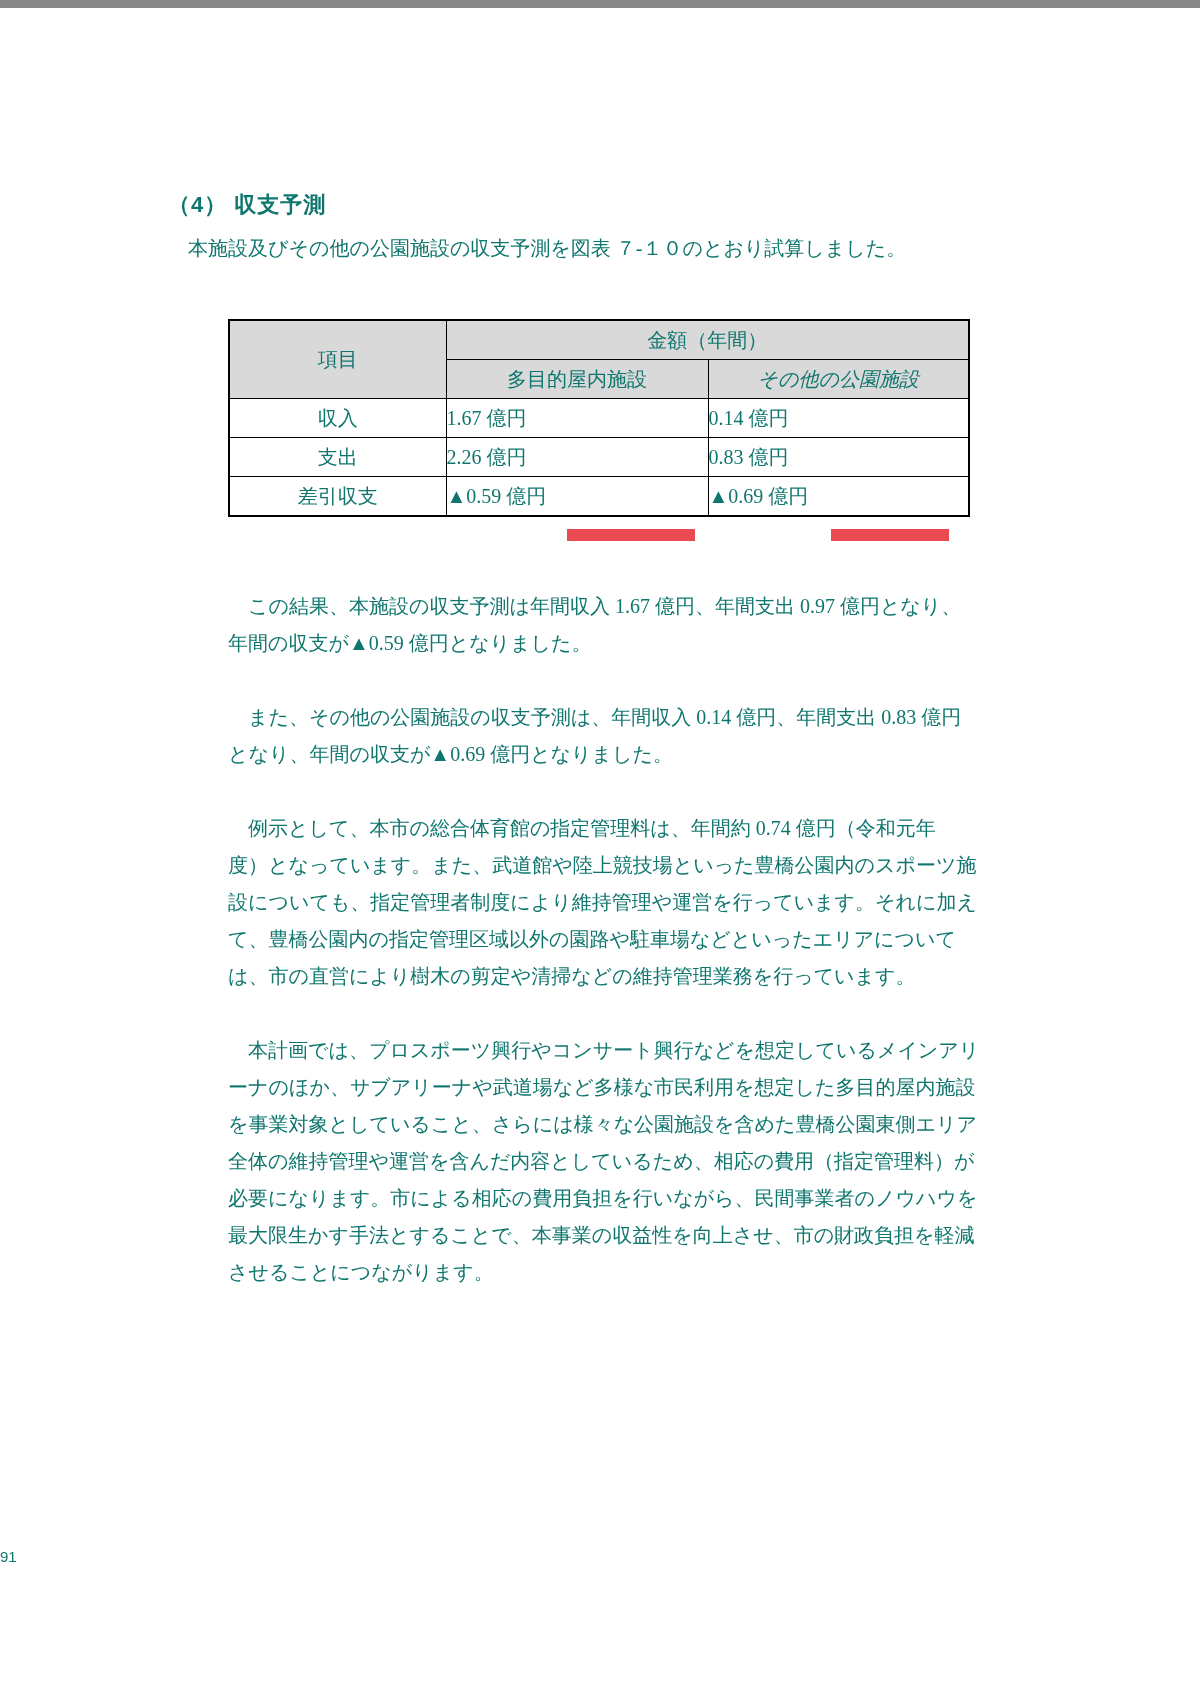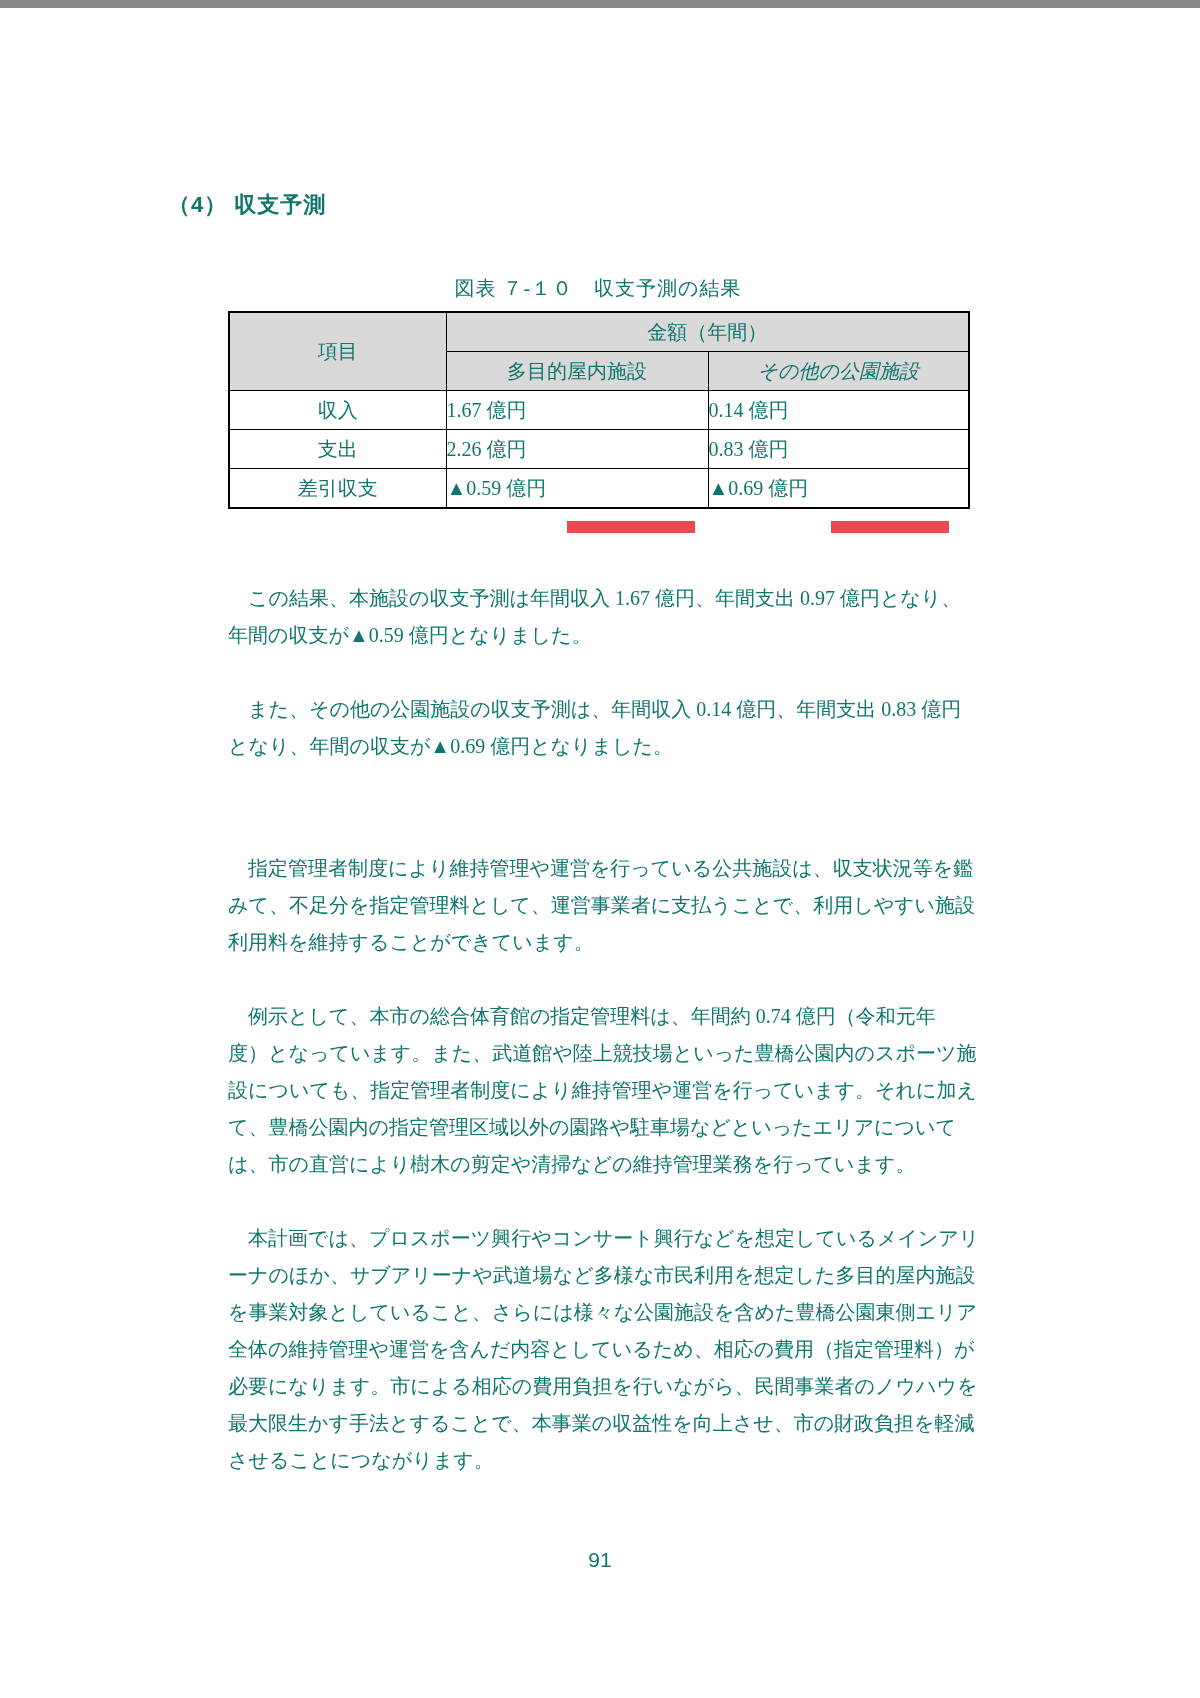--- a/index.html
+++ b/index.html
@@ -74,36 +74,35 @@
     font-size:20px;
     line-height:37px;
     white-space:pre-line;
   }
   .bodytext p { margin:0; }
   .bodytext .block2 { margin-top:48px; }
   .page-number {
     position:absolute;
     top:1540px; left:0;
     width:100%;
-    text-align:center;
     font-family:"Liberation Sans", sans-serif;
-    font-size:21px;
+    font-size:15px;
   }
 </style>
 </head>
 <body>
 
 <div class="page">
   <div class="content">
 
     <h2 class="heading">（4） 収支予測</h2>
 
+    <p class="intro">　本施設及びその他の公園施設の収支予測を図表 ７-１０のとおり試算しました。</p>
 
     <div class="table-block">
-      <div class="table-title">図表 ７-１０　収支予測の結果</div>
 
       <table class="forecast">
         <colgroup>
           <col style="width:217px">
           <col style="width:262px">
           <col style="width:261px">
         </colgroup>
         <tbody>
           <tr>
             <td class="hdr" rowspan="2" style="background: rgb(217, 217, 217);">項目</td>
@@ -135,23 +134,20 @@
         <div class="redbar bar1" style="background: rgb(234, 74, 82);"></div>
         <div class="redbar bar2" style="background: rgb(234, 74, 82);"></div>
       </div>
     </div>
 
     <div class="bodytext">
       <p>　この結果、本施設の収支予測は年間収入 1.67 億円、年間支出 0.97 億円となり、
 年間の収支が▲0.59 億円となりました。</p>
       <p>　また、その他の公園施設の収支予測は、年間収入 0.14 億円、年間支出 0.83 億円
 となり、年間の収支が▲0.69 億円となりました。</p>
-      <p class="block2">　指定管理者制度により維持管理や運営を行っている公共施設は、収支状況等を鑑
-みて、不足分を指定管理料として、運営事業者に支払うことで、利用しやすい施設
-利用料を維持することができています。</p>
       <p>　例示として、本市の総合体育館の指定管理料は、年間約 0.74 億円（令和元年
 度）となっています。また、武道館や陸上競技場といった豊橋公園内のスポーツ施
 設についても、指定管理者制度により維持管理や運営を行っています。それに加え
 て、豊橋公園内の指定管理区域以外の園路や駐車場などといったエリアについて
 は、市の直営により樹木の剪定や清掃などの維持管理業務を行っています。</p>
       <p>　本計画では、プロスポーツ興行やコンサート興行などを想定しているメインアリ
 ーナのほか、サブアリーナや武道場など多様な市民利用を想定した多目的屋内施設
 を事業対象としていること、さらには様々な公園施設を含めた豊橋公園東側エリア
 全体の維持管理や運営を含んだ内容としているため、相応の費用（指定管理料）が
 必要になります。市による相応の費用負担を行いながら、民間事業者のノウハウを

